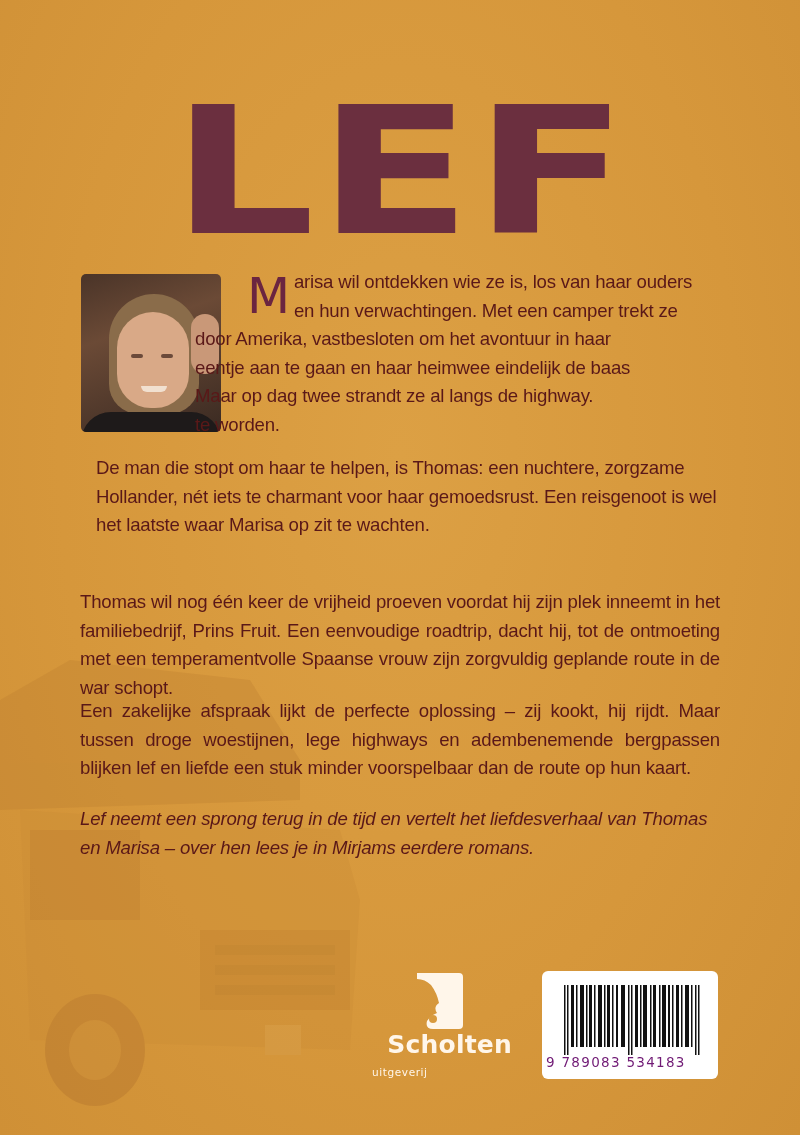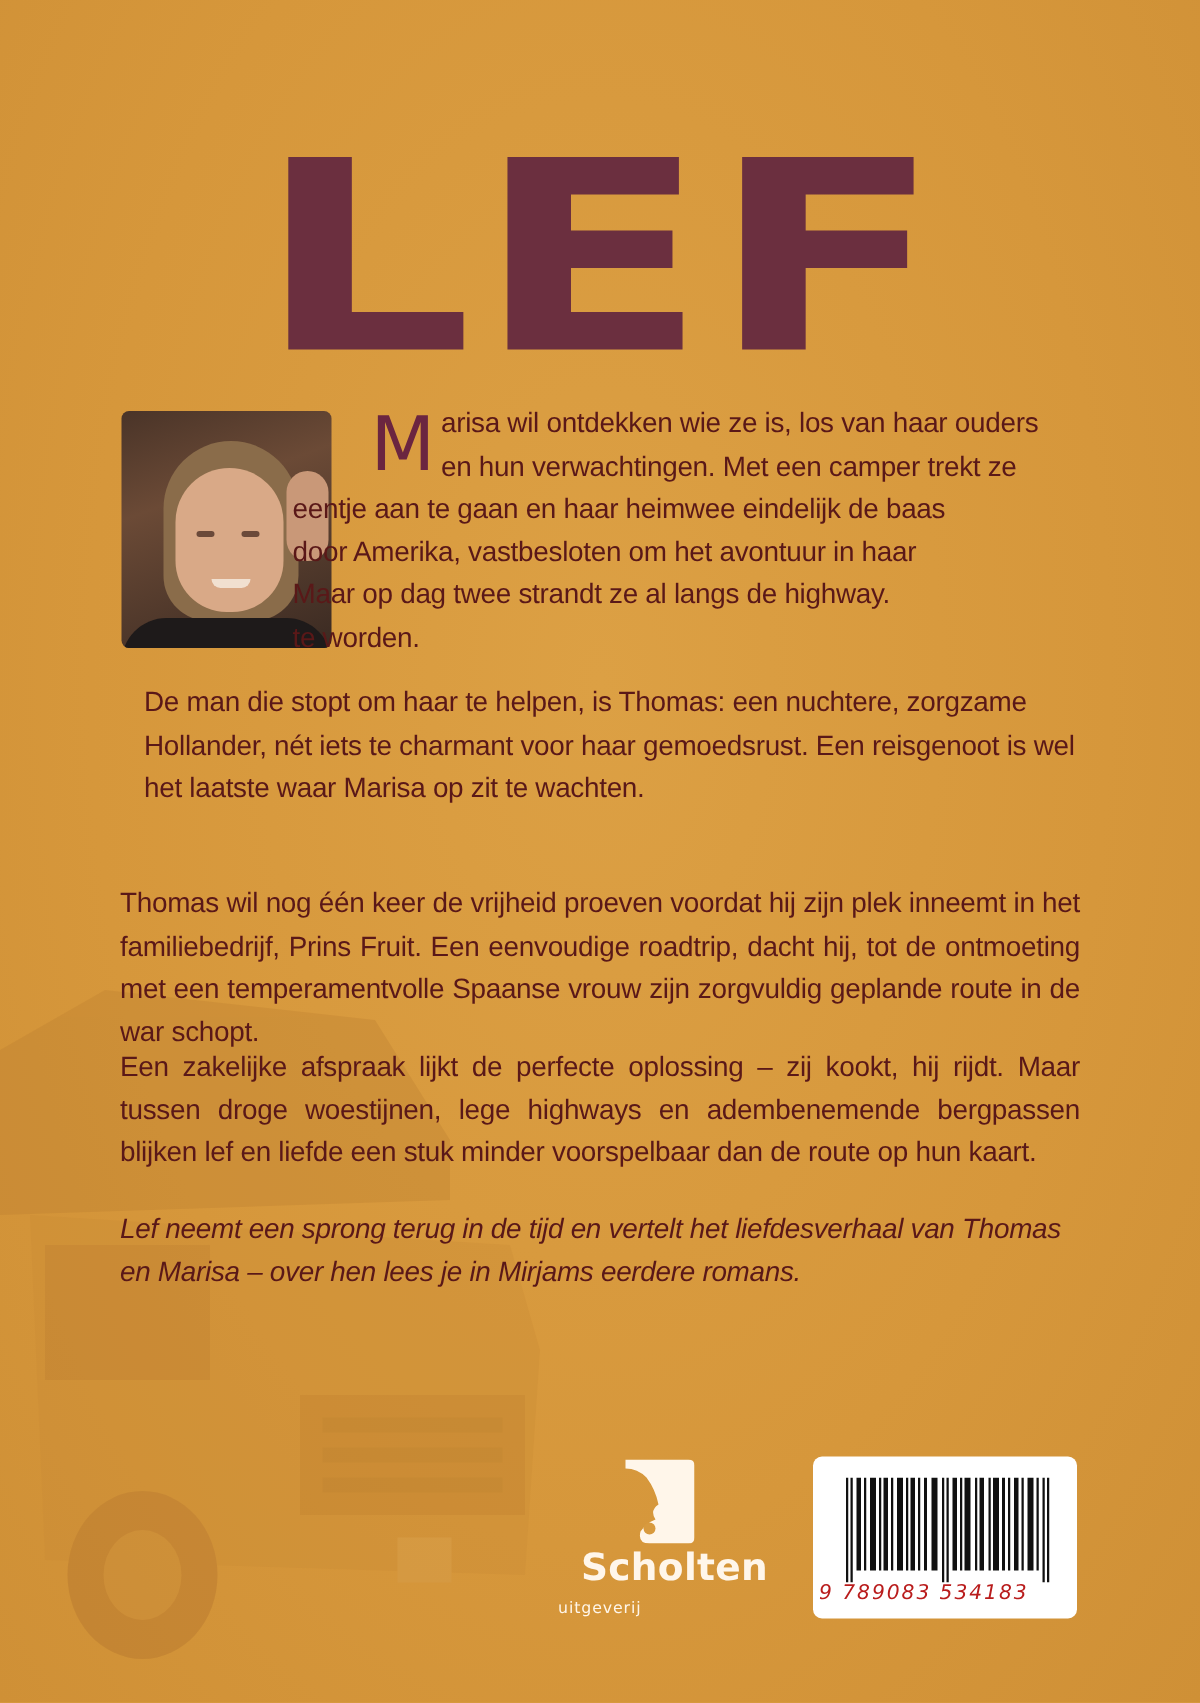--- a/index.html
+++ b/index.html
@@ -74,22 +74,22 @@
       font-family: "DejaVu Sans", sans-serif; font-size: 10.5px; color: #fff6ea;
       letter-spacing: 0.6px;
     }
     .barcode-box {
       position: absolute; left: 542px; top: 971px; width: 176px; height: 108px;
       background: #ffffff; border-radius: 6px;
     }
     .bars { position: absolute; left: 22px; top: 14px; width: 136px; height: 70px; }
     .isbn {
       position: absolute; left: 4px; top: 83px; width: 170px;
-      font-family: "DejaVu Sans", sans-serif; font-size: 13.5px; color: #b91c1c;
-      letter-spacing: 1.3px; white-space: nowrap; font-style: italic;
+      font-family: "DejaVu Sans", sans-serif; font-size: 13.5px; color: #701a75;
+      letter-spacing: 1.3px; white-space: nowrap;
     }
   </style>
 </head>
 <body>
 
 <div class="cover">
 
   <svg class="camper" viewBox="0 0 370 470">
     <g fill="#b97c30" opacity="0.55">
       <path d="M0 60 L70 20 L250 40 L300 120 L300 160 L0 170 Z"></path>
@@ -116,22 +116,22 @@
     <div class="eye1"></div>
     <div class="eye2"></div>
     <div class="mouth"></div>
     <div class="shirt"></div>
   </div>
 
   <div class="body-text p1">
     <span class="dropcap">M</span>
     <span class="line">arisa wil ontdekken wie ze is, los van haar ouders</span>
     <span class="line">en hun verwachtingen. Met een camper trekt ze</span>
+    <span class="line" style="margin-left:-52px">door Amerika, vastbesloten om het avontuur in haar</span>
     <span class="line" style="margin-left:-52px">eentje aan te gaan en haar heimwee eindelijk de baas</span>
-    <span class="line" style="margin-left:-52px">door Amerika, vastbesloten om het avontuur in haar</span>
     <span class="line" style="margin-left:-52px">Maar op dag twee strandt ze al langs de highway.</span>
     <span class="line" style="margin-left:-52px">te worden.</span>
   </div>
 
   <p class="body-text p2">De man die stopt om haar te helpen, is Thomas: een nuchtere, zorgzame Hollander, nét iets te charmant voor haar gemoedsrust. Een reisgenoot is wel het laatste waar Marisa op zit te wachten.</p>
   <p class="body-text p3">Thomas wil nog één keer de vrijheid proeven voordat hij zijn plek inneemt in het familiebedrijf, Prins Fruit. Een eenvoudige roadtrip, dacht hij, tot de ontmoeting met een temperamentvolle Spaanse vrouw zijn zorgvuldig geplande route in de war schopt.</p>
   <p class="body-text p5">Lef neemt een sprong terug in de tijd en vertelt het liefdesverhaal van Thomas en Marisa – over hen lees je in Mirjams eerdere romans.</p>
   <p class="body-text p4">Een zakelijke afspraak lijkt de perfecte oplossing – zij kookt, hij rijdt. Maar tussen droge woestijnen, lege highways en adembenemende bergpassen blijken lef en liefde een stuk minder voorspelbaar dan de route op hun kaart.</p>
 
   <div class="logo">

